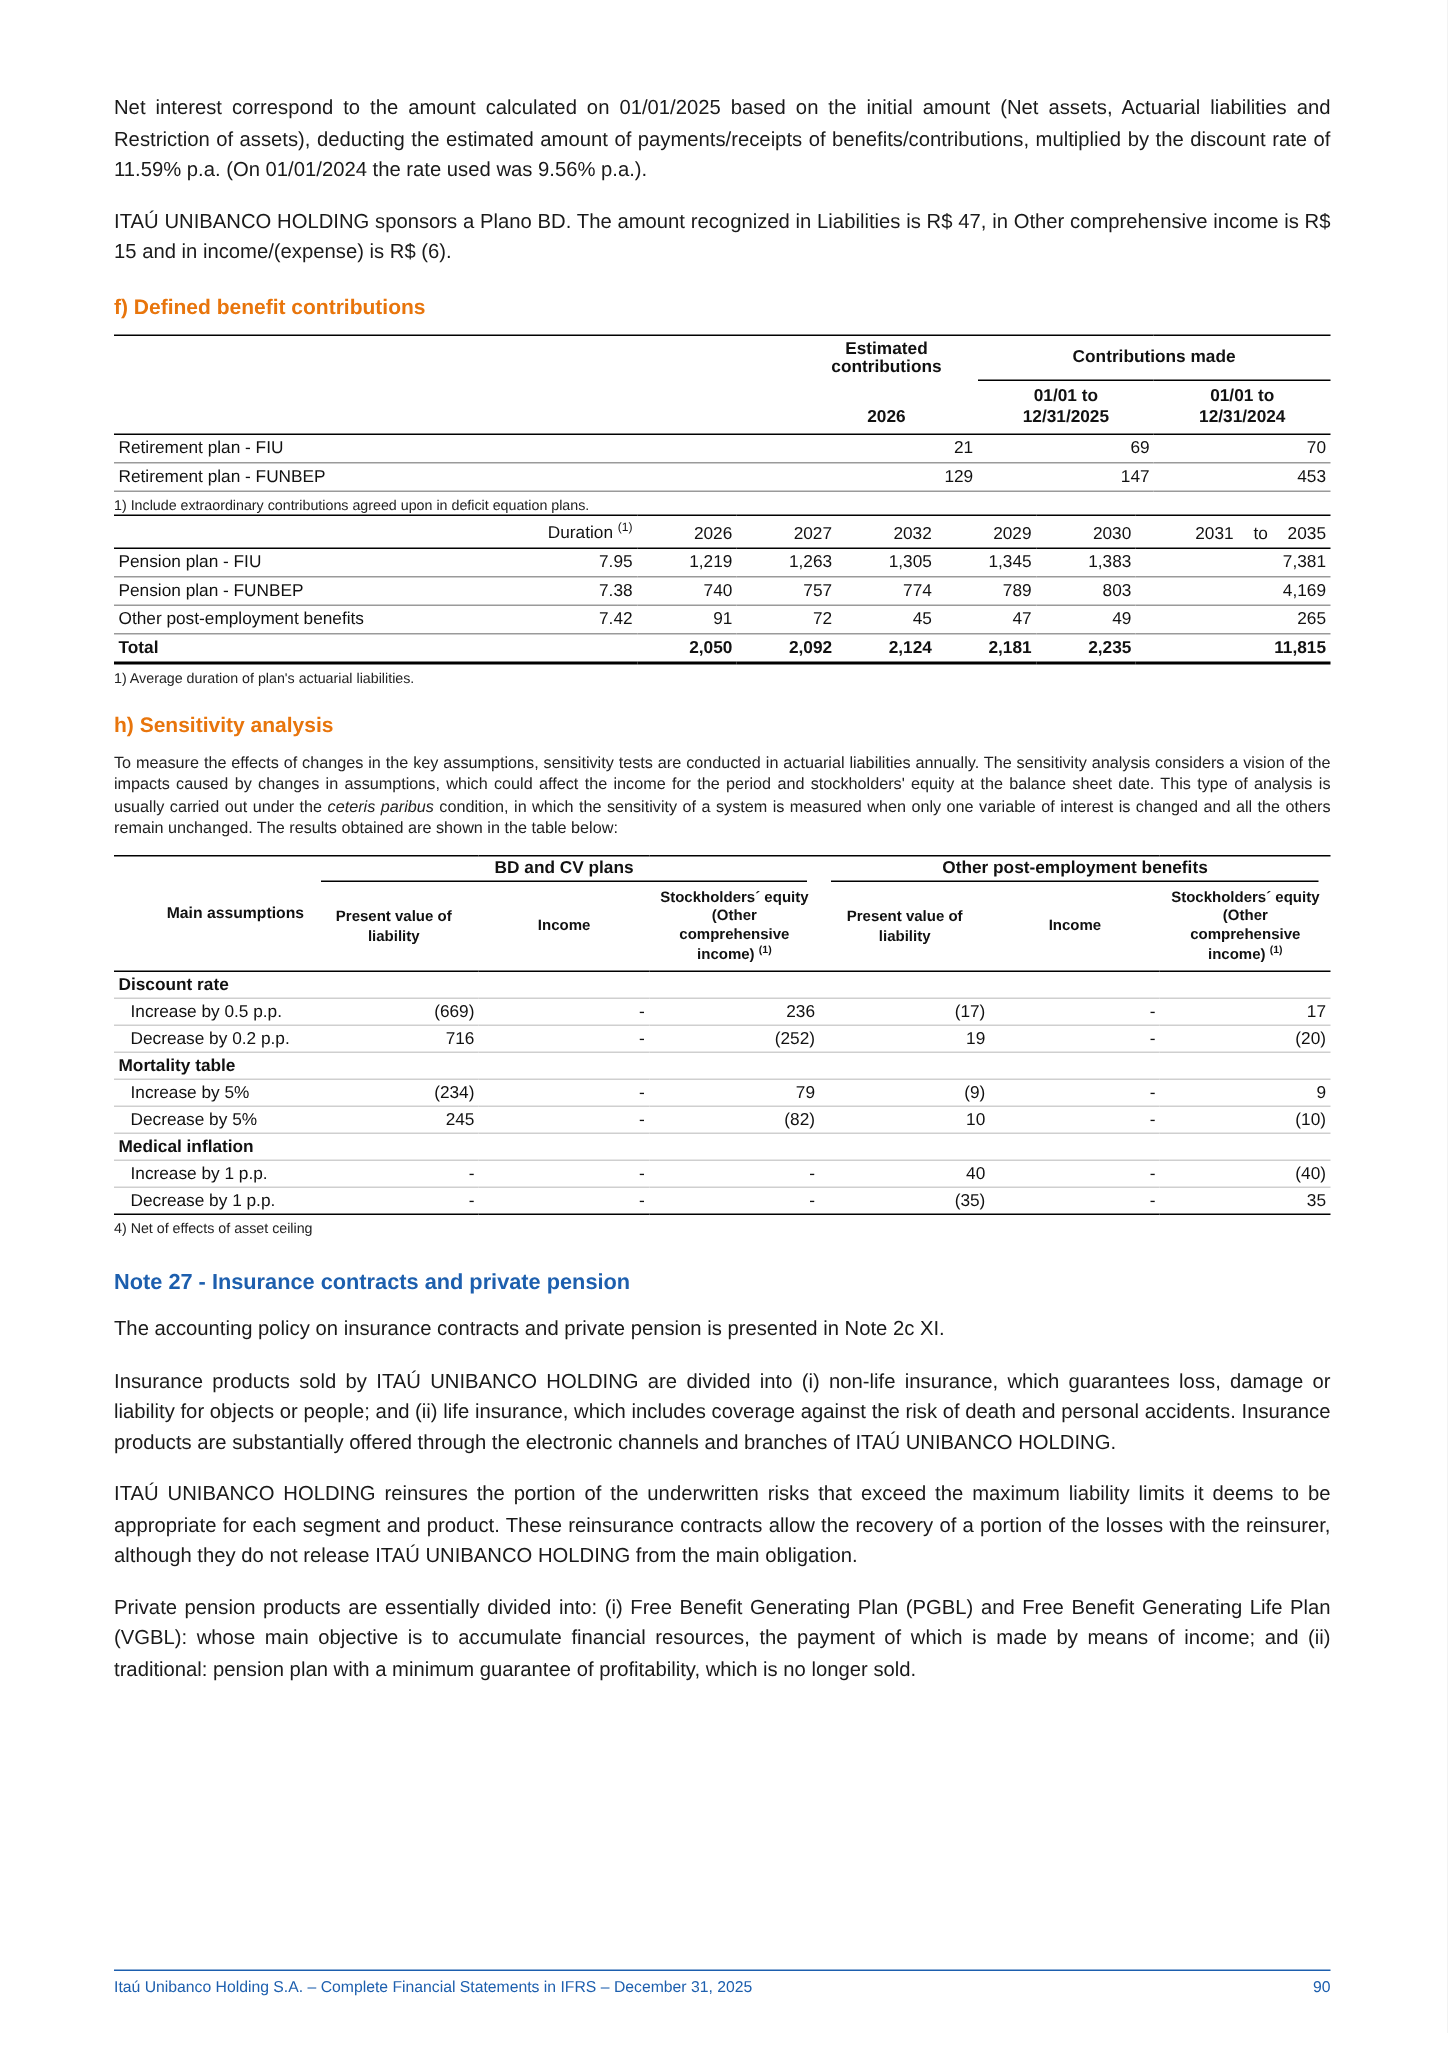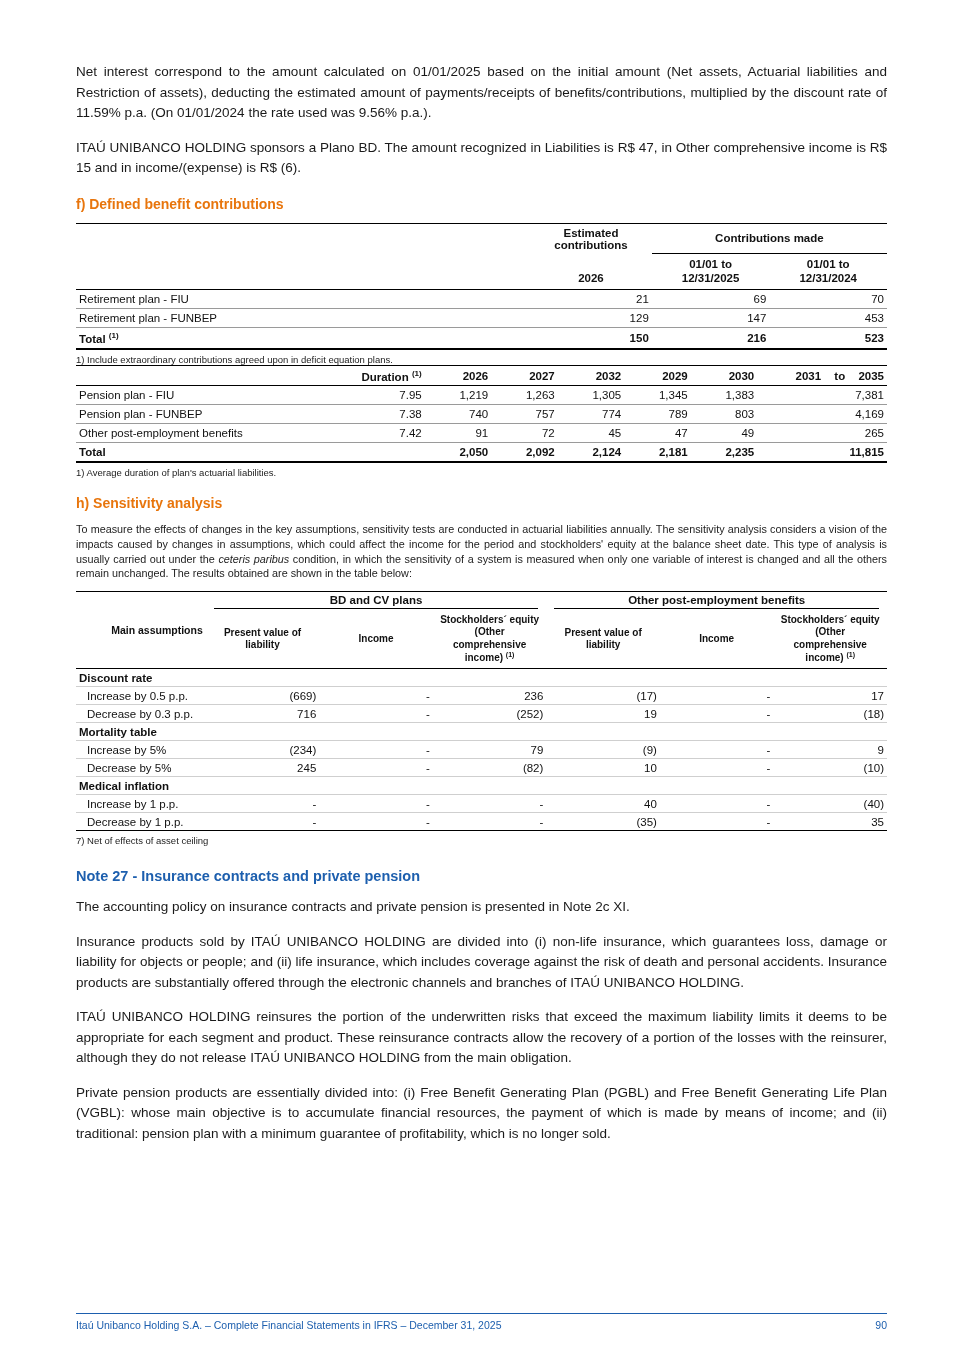--- a/index.html
+++ b/index.html
@@ -25,21 +25,21 @@
   
   .tbl-f { border-top:1.5px solid #000; }
   .tbl-f .grp { font-weight:bold; text-align:center; vertical-align:middle; }
   .tbl-f .grp-made { border-bottom:1px solid #000; }
   .tbl-f .ch { font-weight:bold; text-align:center; vertical-align:bottom; border-bottom:1.5px solid #000; line-height:1.25; }
   .tbl-f tbody td { border-bottom:1px solid #9a9a9a; }
   .tbl-f .total-row td { font-weight:bold; border-bottom:2px solid #000; }
 
   
   .tbl-g { border-top:1.5px solid #000; }
-  .tbl-g thead th { font-weight:bold; border-bottom:1.5px solid #000; vertical-align:bottom; }
+  .tbl-g thead th { font-weight:normal; border-bottom:1.5px solid #000; vertical-align:bottom; }
   .tbl-g tbody td { border-bottom:1px solid #9a9a9a; }
   .tbl-g .total-row td { font-weight:bold; border-bottom:2px solid #000; }
   .tbl-g .yspan { word-spacing:10px; }
 
   
   .tbl-h { border-top:1.5px solid #000; font-size:10.5px; }
   .tbl-h th { font-weight:bold; }
   .tbl-h .main-assump { text-align:right; vertical-align:middle; border-bottom:1.5px solid #000; font-size:10.5px; }
   .tbl-h .grp { padding:2px 0; vertical-align:bottom; }
   .tbl-h .grp div { border-bottom:1px solid #000; margin:0 8px; padding-bottom:2px; text-align:center; }
@@ -92,26 +92,20 @@
           <td class="num">21</td>
           <td class="num">69</td>
           <td class="num">70</td>
         </tr>
         <tr>
           <td class="lbl">Retirement plan - FUNBEP</td>
           <td class="num">129</td>
           <td class="num">147</td>
           <td class="num">453</td>
         </tr>
-        <tr class="total-row">
-          <td class="lbl"><span>Total</span> <sup>(1)</sup></td>
-          <td class="num">150</td>
-          <td class="num">216</td>
-          <td class="num">523</td>
-        </tr>
       </tbody>
     </table>
     <div class="footnote">1) Include extraordinary contributions agreed upon in deficit equation plans.</div>
   </section>
 
   <section>
     <table class="tbl tbl-g">
       <colgroup>
         <col style="width:32%">
           <col style="width:11%">
@@ -225,27 +219,27 @@
         <tr>
           <td class="lbl indent">Increase by 0.5 p.p.</td>
           <td class="num">(669)</td>
           <td class="num">-</td>
           <td class="num">236</td>
           <td class="num">(17)</td>
           <td class="num">-</td>
           <td class="num">17</td>
         </tr>
         <tr>
-          <td class="lbl indent">Decrease by 0.3 p.p.</td>
+          <td class="lbl indent">Decrease by 0.2 p.p.</td>
           <td class="num">716</td>
           <td class="num">-</td>
           <td class="num">(252)</td>
           <td class="num">19</td>
           <td class="num">-</td>
-          <td class="num">(18)</td>
+          <td class="num">(20)</td>
         </tr>
         <tr class="sec-row">
           <td class="lbl">Mortality table</td>
           <td></td>
             <td></td>
             <td></td>
             <td></td>
             <td></td>
             <td></td>
         </tr>
@@ -289,21 +283,21 @@
           <td class="lbl indent">Decrease by 1 p.p.</td>
           <td class="num">-</td>
           <td class="num">-</td>
           <td class="num">-</td>
           <td class="num">(35)</td>
           <td class="num">-</td>
           <td class="num">35</td>
         </tr>
       </tbody>
     </table>
-    <div class="footnote">7) Net of effects of asset ceiling</div>
+    <div class="footnote">4) Net of effects of asset ceiling</div>
   </section>
 
   <section>
     <h2 class="h-blue">Note 27 - Insurance contracts and private pension</h2>
     <p class="para">The accounting policy on insurance contracts and private pension is presented in Note 2c XI.</p>
     <p class="para">Insurance products sold by ITAÚ UNIBANCO HOLDING are divided into (i) non-life insurance, which guarantees loss, damage or liability for objects or people; and (ii) life insurance, which includes coverage against the risk of death and personal accidents. Insurance products are substantially offered through the electronic channels and branches of ITAÚ UNIBANCO HOLDING.</p>
     <p class="para">ITAÚ UNIBANCO HOLDING reinsures the portion of the underwritten risks that exceed the maximum liability limits it deems to be appropriate for each segment and product. These reinsurance contracts allow the recovery of a portion of the losses with the reinsurer, although they do not release ITAÚ UNIBANCO HOLDING from the main obligation.</p>
     <p class="para">Private pension products are essentially divided into: (i) Free Benefit Generating Plan (PGBL) and Free Benefit Generating Life Plan (VGBL): whose main objective is to accumulate financial resources, the payment of which is made by means of income; and (ii) traditional: pension plan with a minimum guarantee of profitability, which is no longer sold.</p>
   </section>
 

